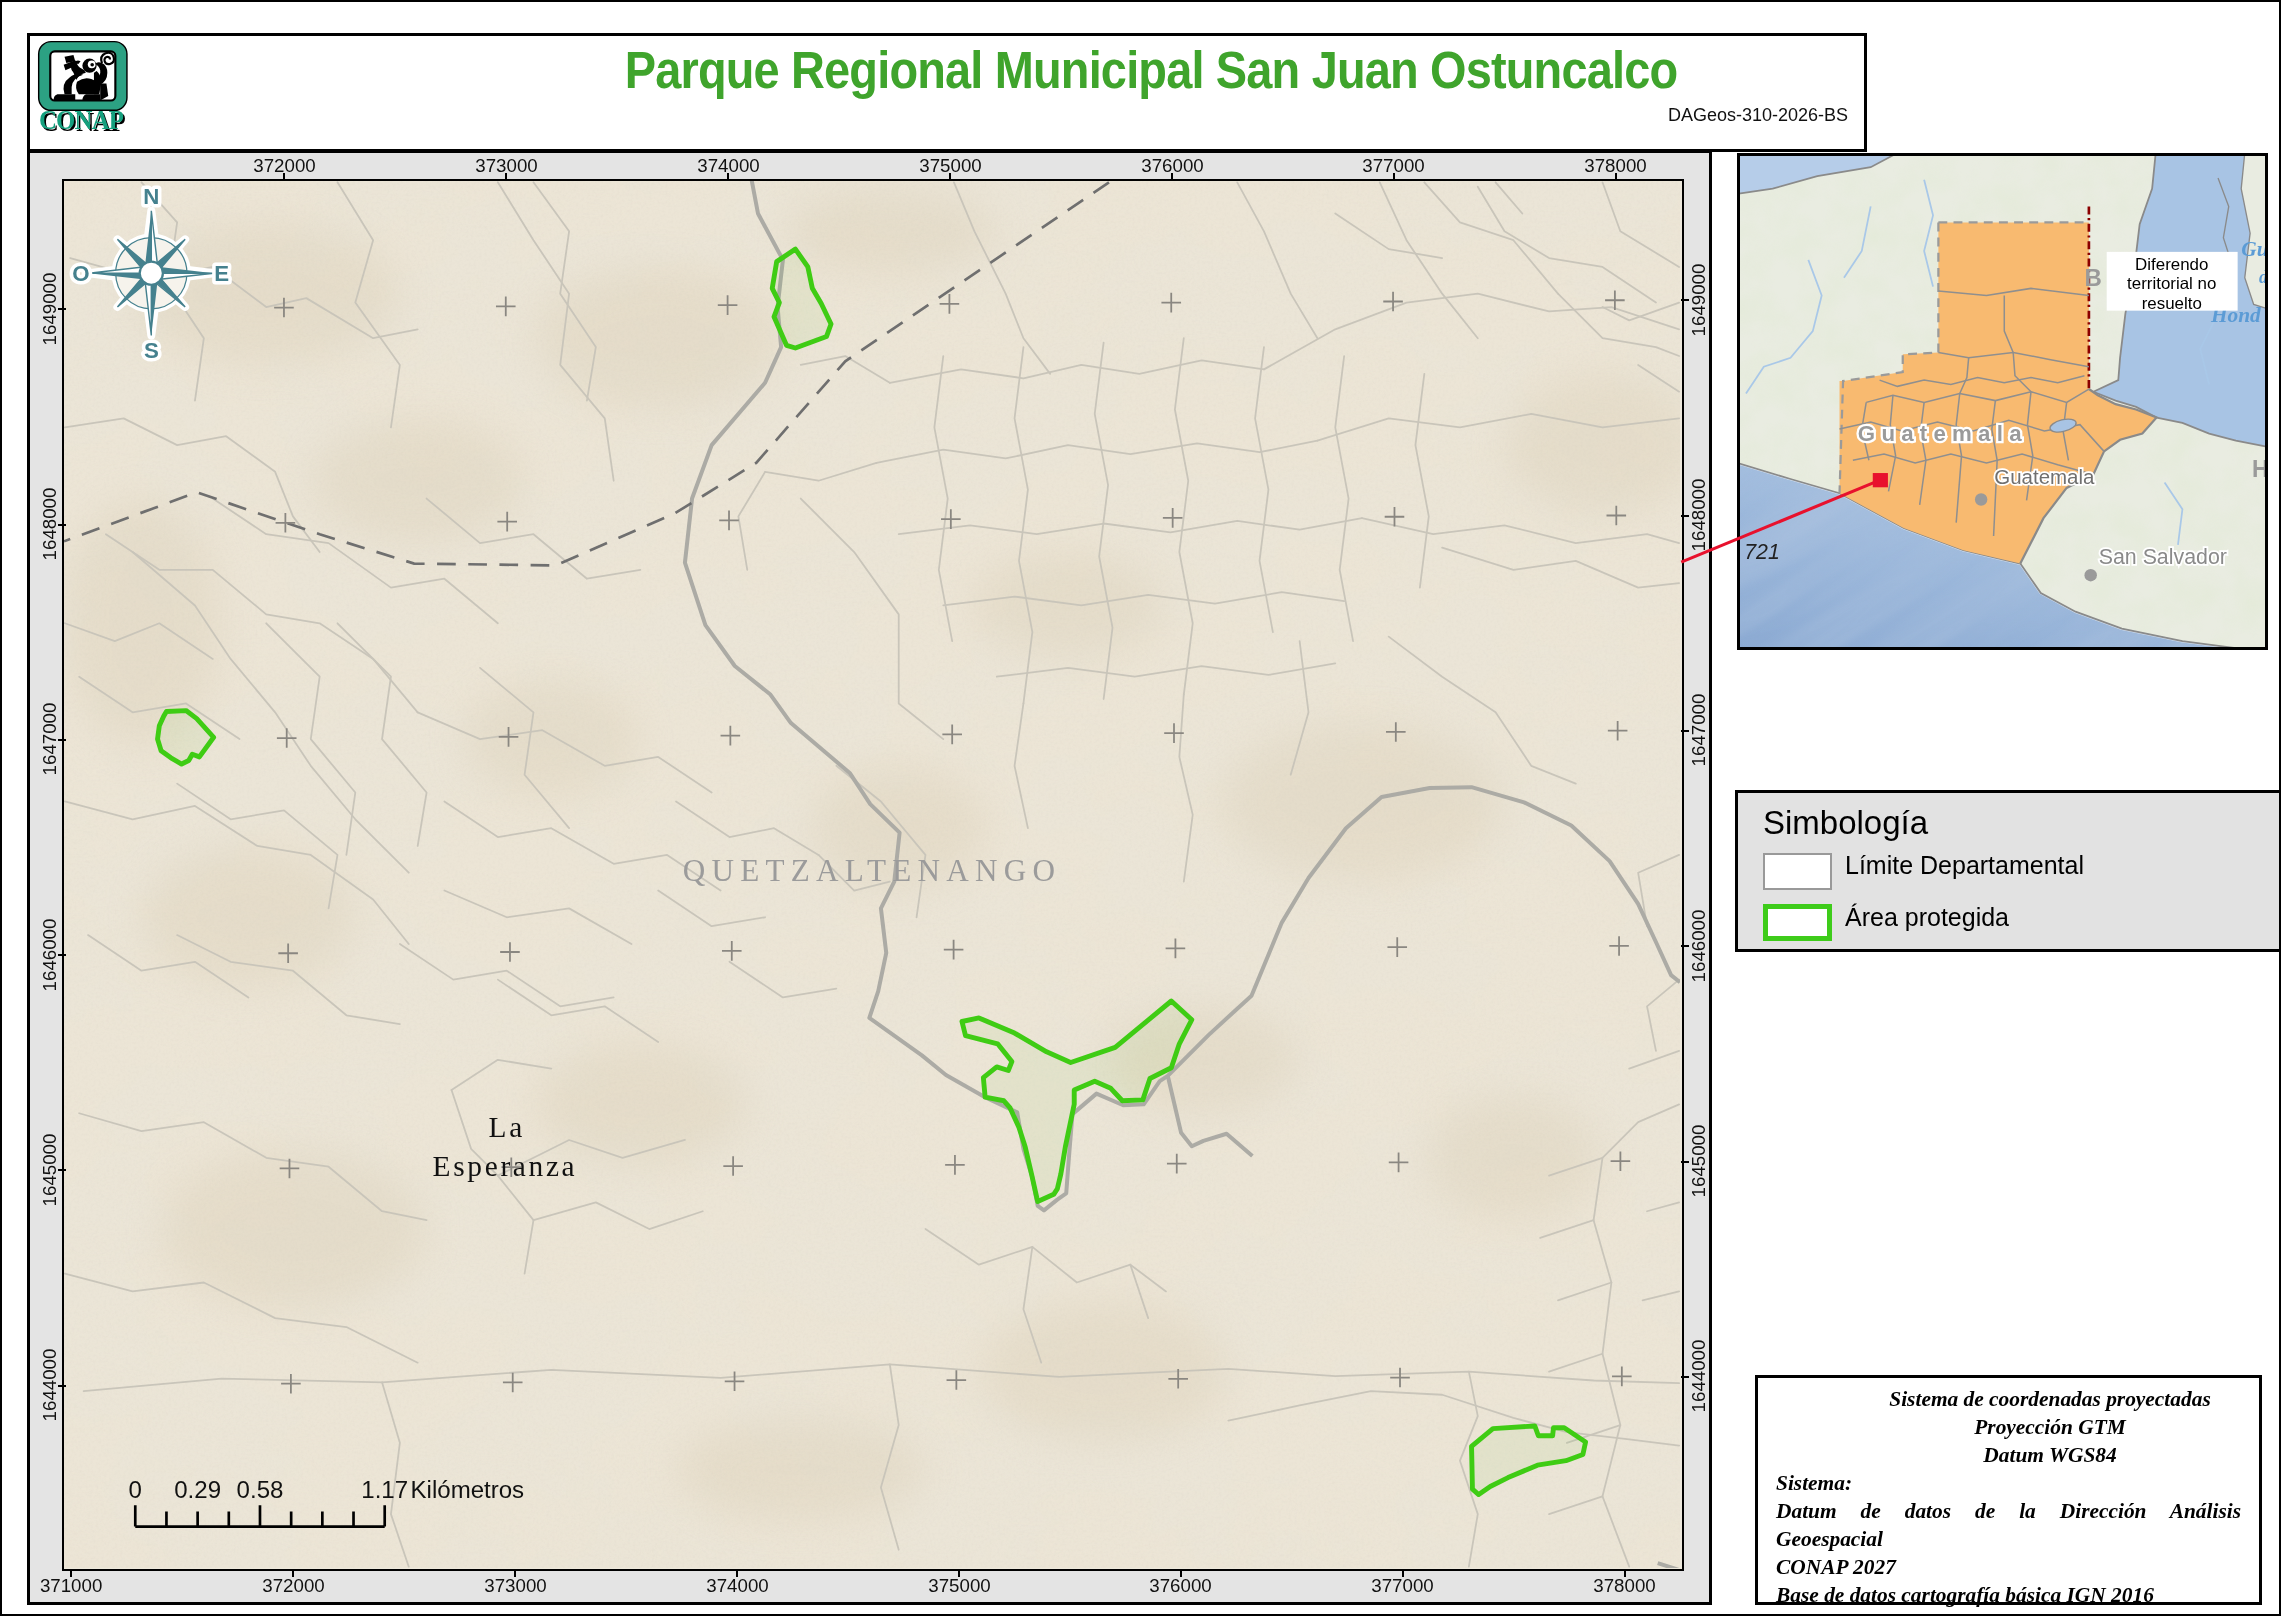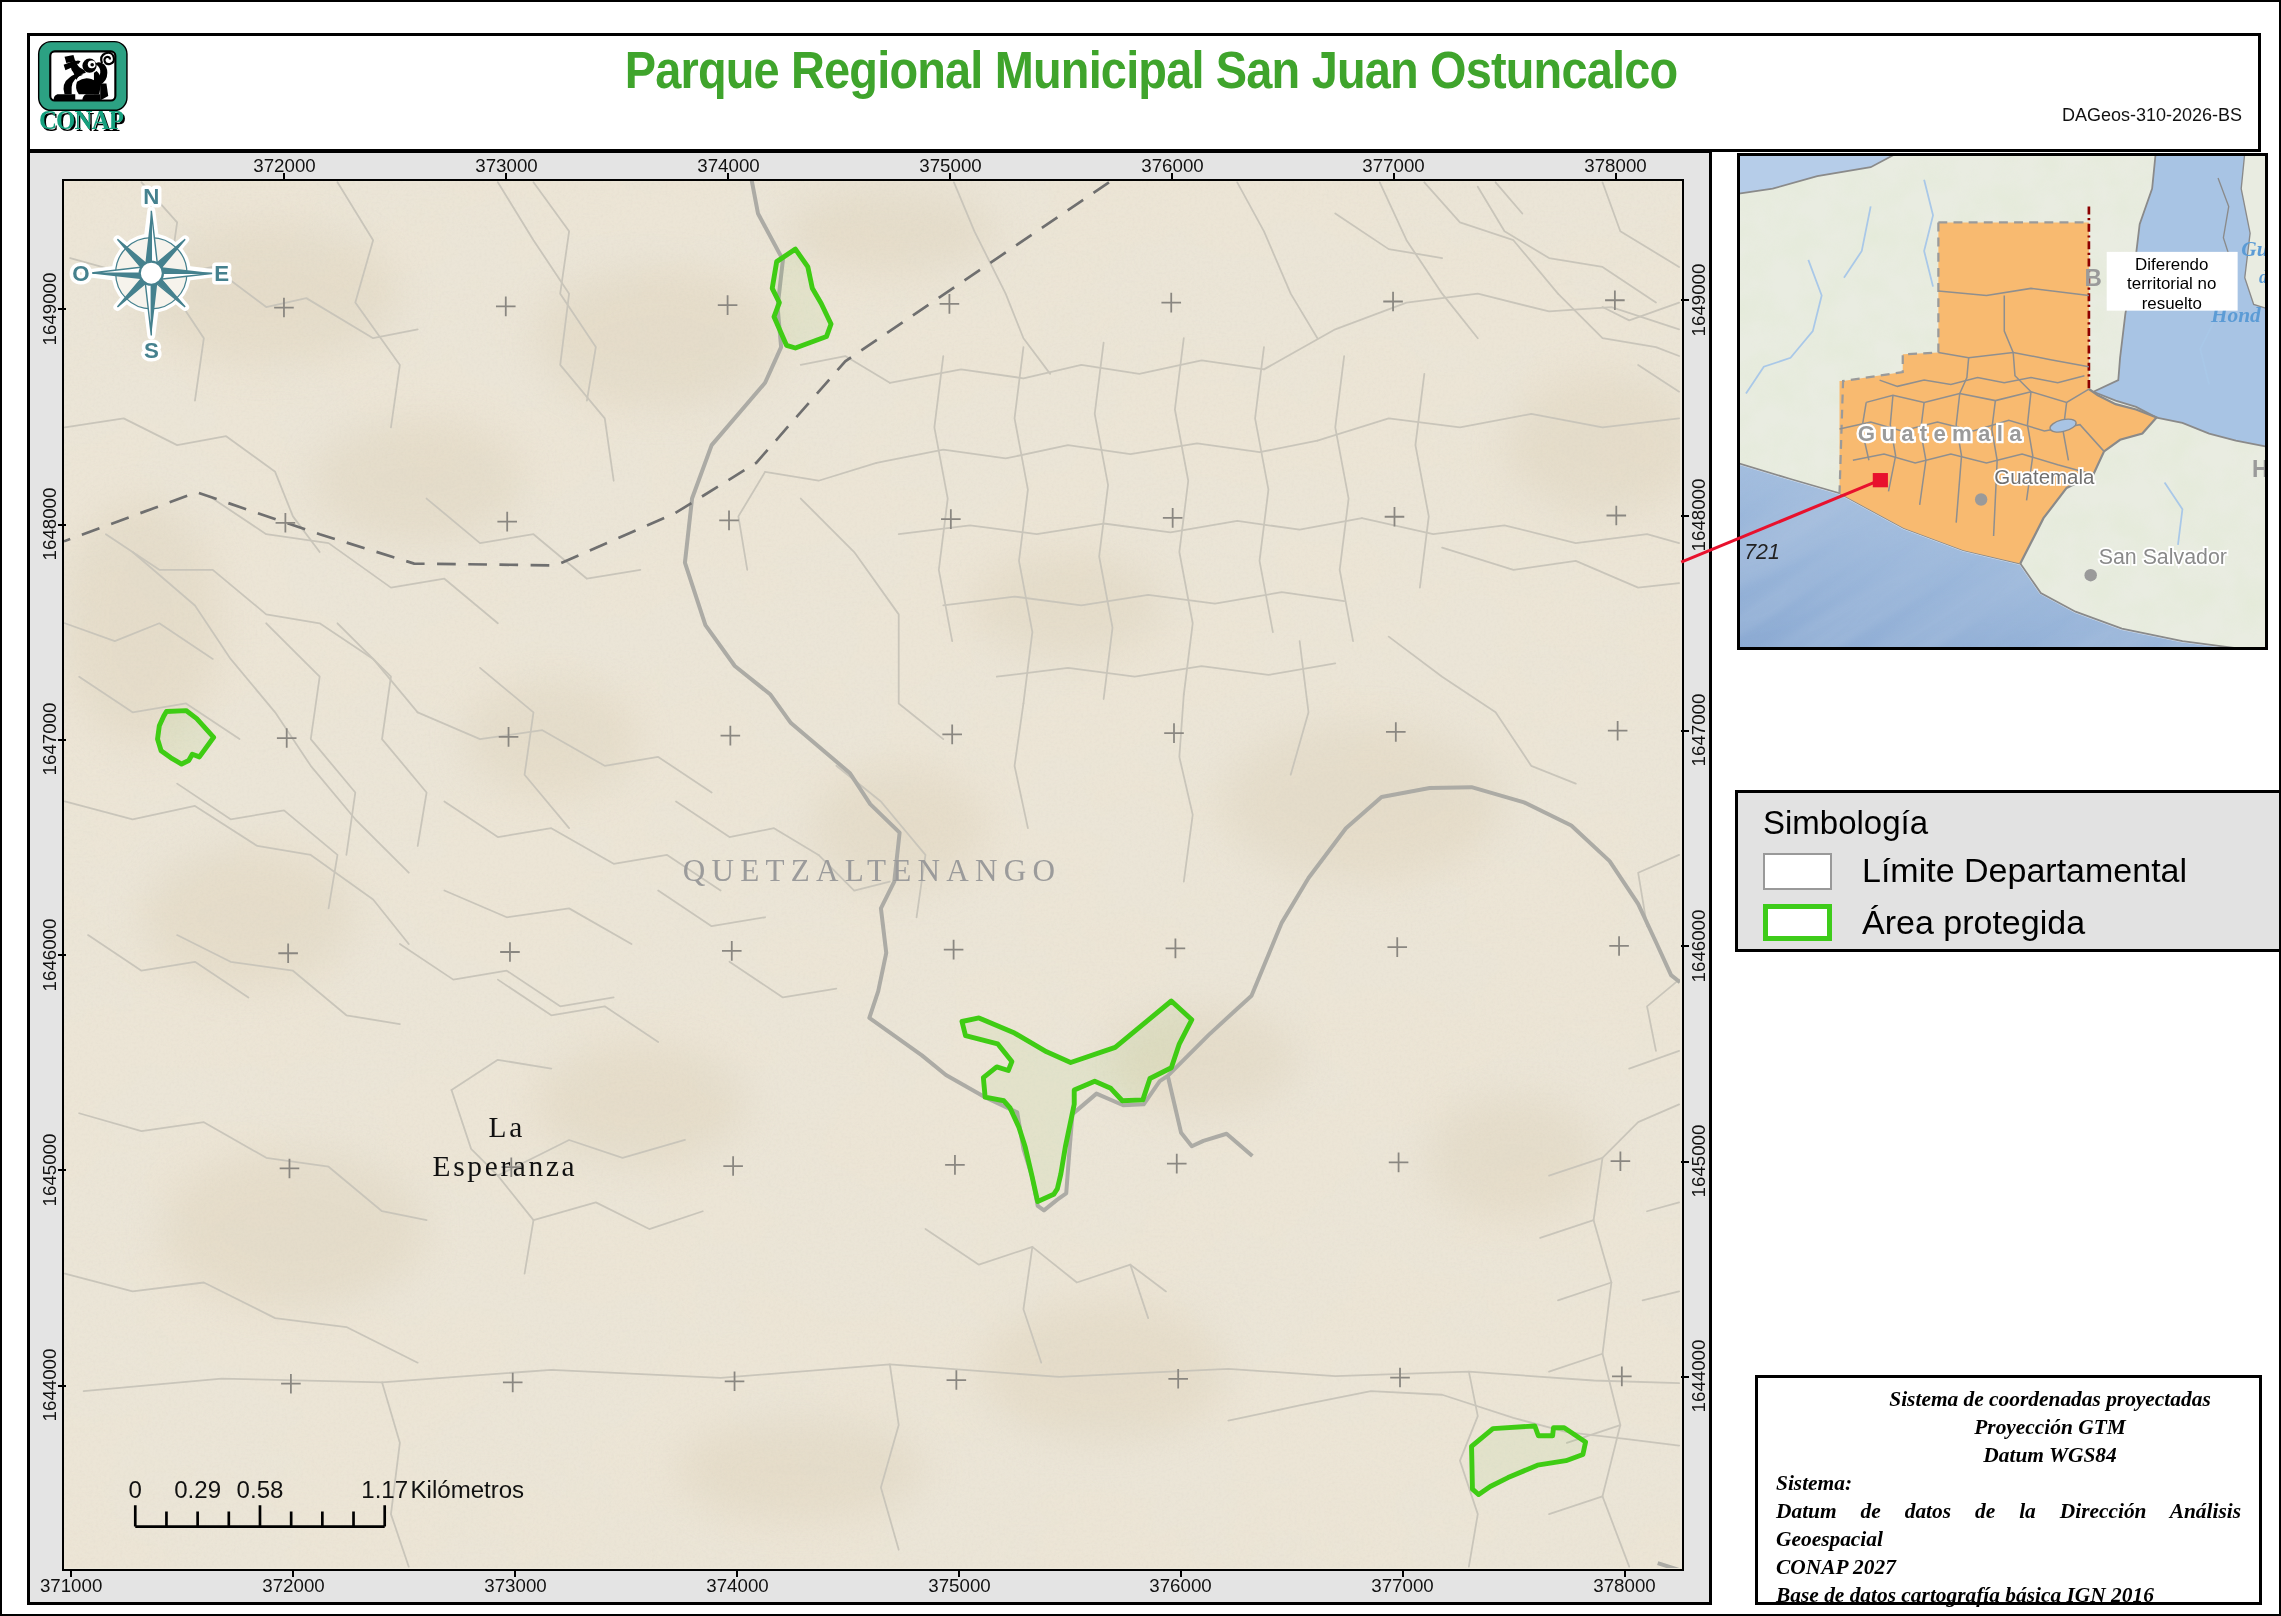--- a/index.html
+++ b/index.html
@@ -1,27 +1,27 @@
 <!DOCTYPE html>
 <html style="font-size:14.3px"><head><meta charset="utf-8"><style>
 *{margin:0;padding:0;box-sizing:border-box}
 html,body{width:2281px;height:1616px;background:#fff;font-family:"Liberation Sans",sans-serif;position:relative;overflow:hidden}
 .abs{position:absolute}
 .pageborder{left:0;top:0;width:2281px;height:1616px;border:2.7px solid #000;z-index:50;pointer-events:none}
-.header{left:27px;top:33px;width:2234px;height:119px;border:3.6px solid #000;background:#fff;z-index:5}
+.header{left:27px;top:33px;width:1840px;height:119px;border:3.6px solid #000;background:#fff;z-index:5}
 .title{left:0;top:4.5px;width:2242px;text-align:center;font-size:51px;font-weight:bold;color:#3fa42c;letter-spacing:-0.9px;transform:scaleX(0.92)}
 .dageo{right:16px;top:69px;font-size:18px;color:#111}
 .mapframe{left:27px;top:150px;width:1685px;height:1455px;border:3.6px solid #000;background:#e4e4e4}
 .innermap{left:62px;top:179px;width:1622px;height:1392px;border:2.7px solid #000;background:#ede8dc;overflow:hidden;z-index:2}
 .ticklabel{font-size:18.7px;color:#111;white-space:nowrap}
 .tick{background:#000;z-index:3}
 .legend{left:1735px;top:790px;width:580px;height:162px;border:3.6px solid #000;background:#e2e2e2;z-index:5}
 .leg-title{left:25px;top:10.7px;font-size:33px;color:#000}
 .leg-sym{left:25px;width:69px;height:37px;background:#fff}
-.leg-lab{left:124px;font-size:34px;color:#000}
+.leg-lab{left:107px;font-size:25px;color:#000}
 .infobox{left:1755px;top:1375px;width:507px;height:230px;border:3.6px solid #000;background:#fff;z-index:5;font-family:"Liberation Serif",serif;font-style:italic;font-weight:bold;font-size:21.4px;color:#000;padding:7.1px 18px 0 18px;line-height:28px}
 .infobox .c{text-align:center;padding-left:83px}
 .infobox .j{text-align:justify;text-align-last:justify}
 .inset{left:1737px;top:153px;z-index:4}
 .insetborder{left:1737px;top:153px;width:531px;height:497px;border:3.6px solid #000;z-index:6;pointer-events:none}
 .overlay{left:0;top:0;z-index:40;pointer-events:none}
 </style></head>
 <body>
 <div class="abs header">
  <div class="abs title">Parque Regional Municipal San Juan Ostuncalco</div>

